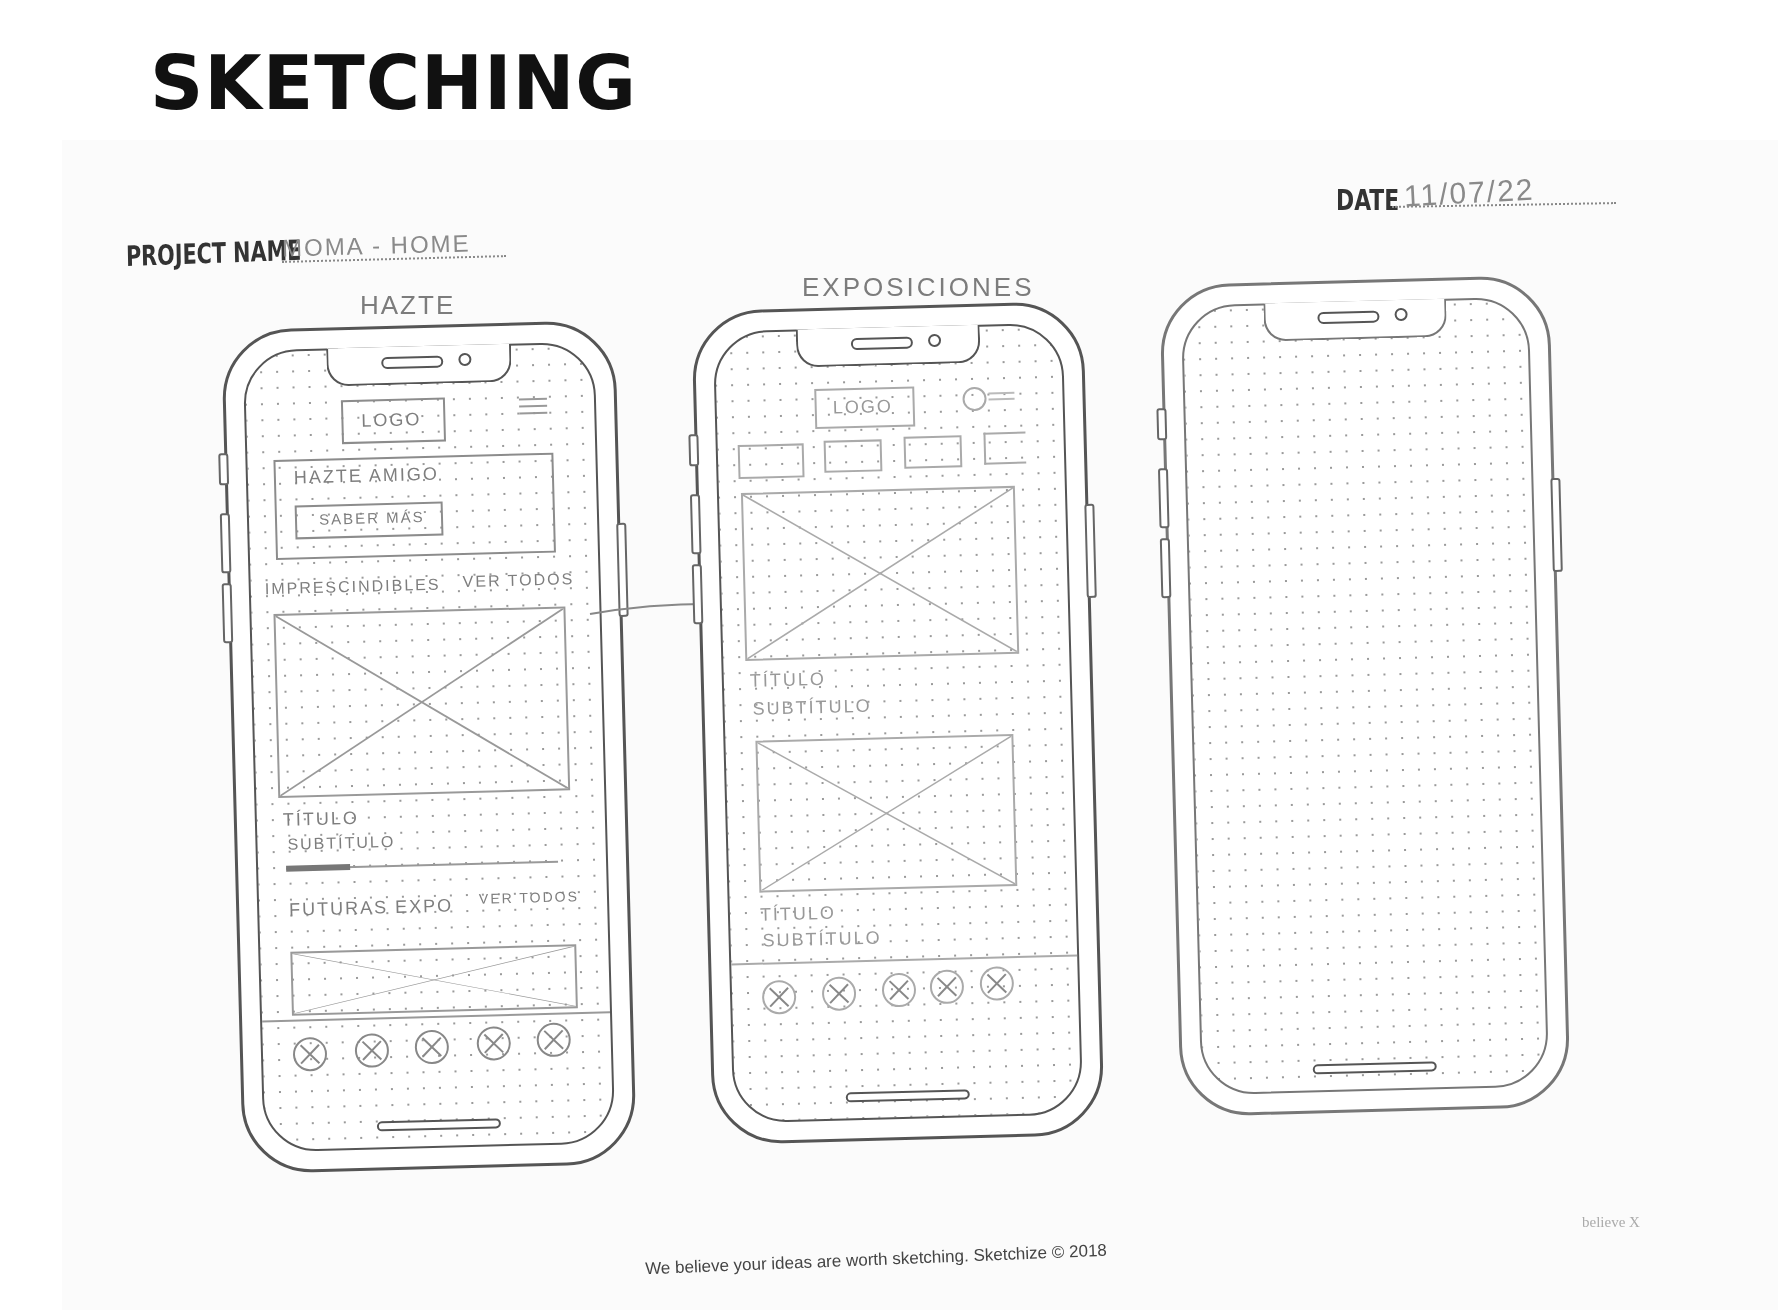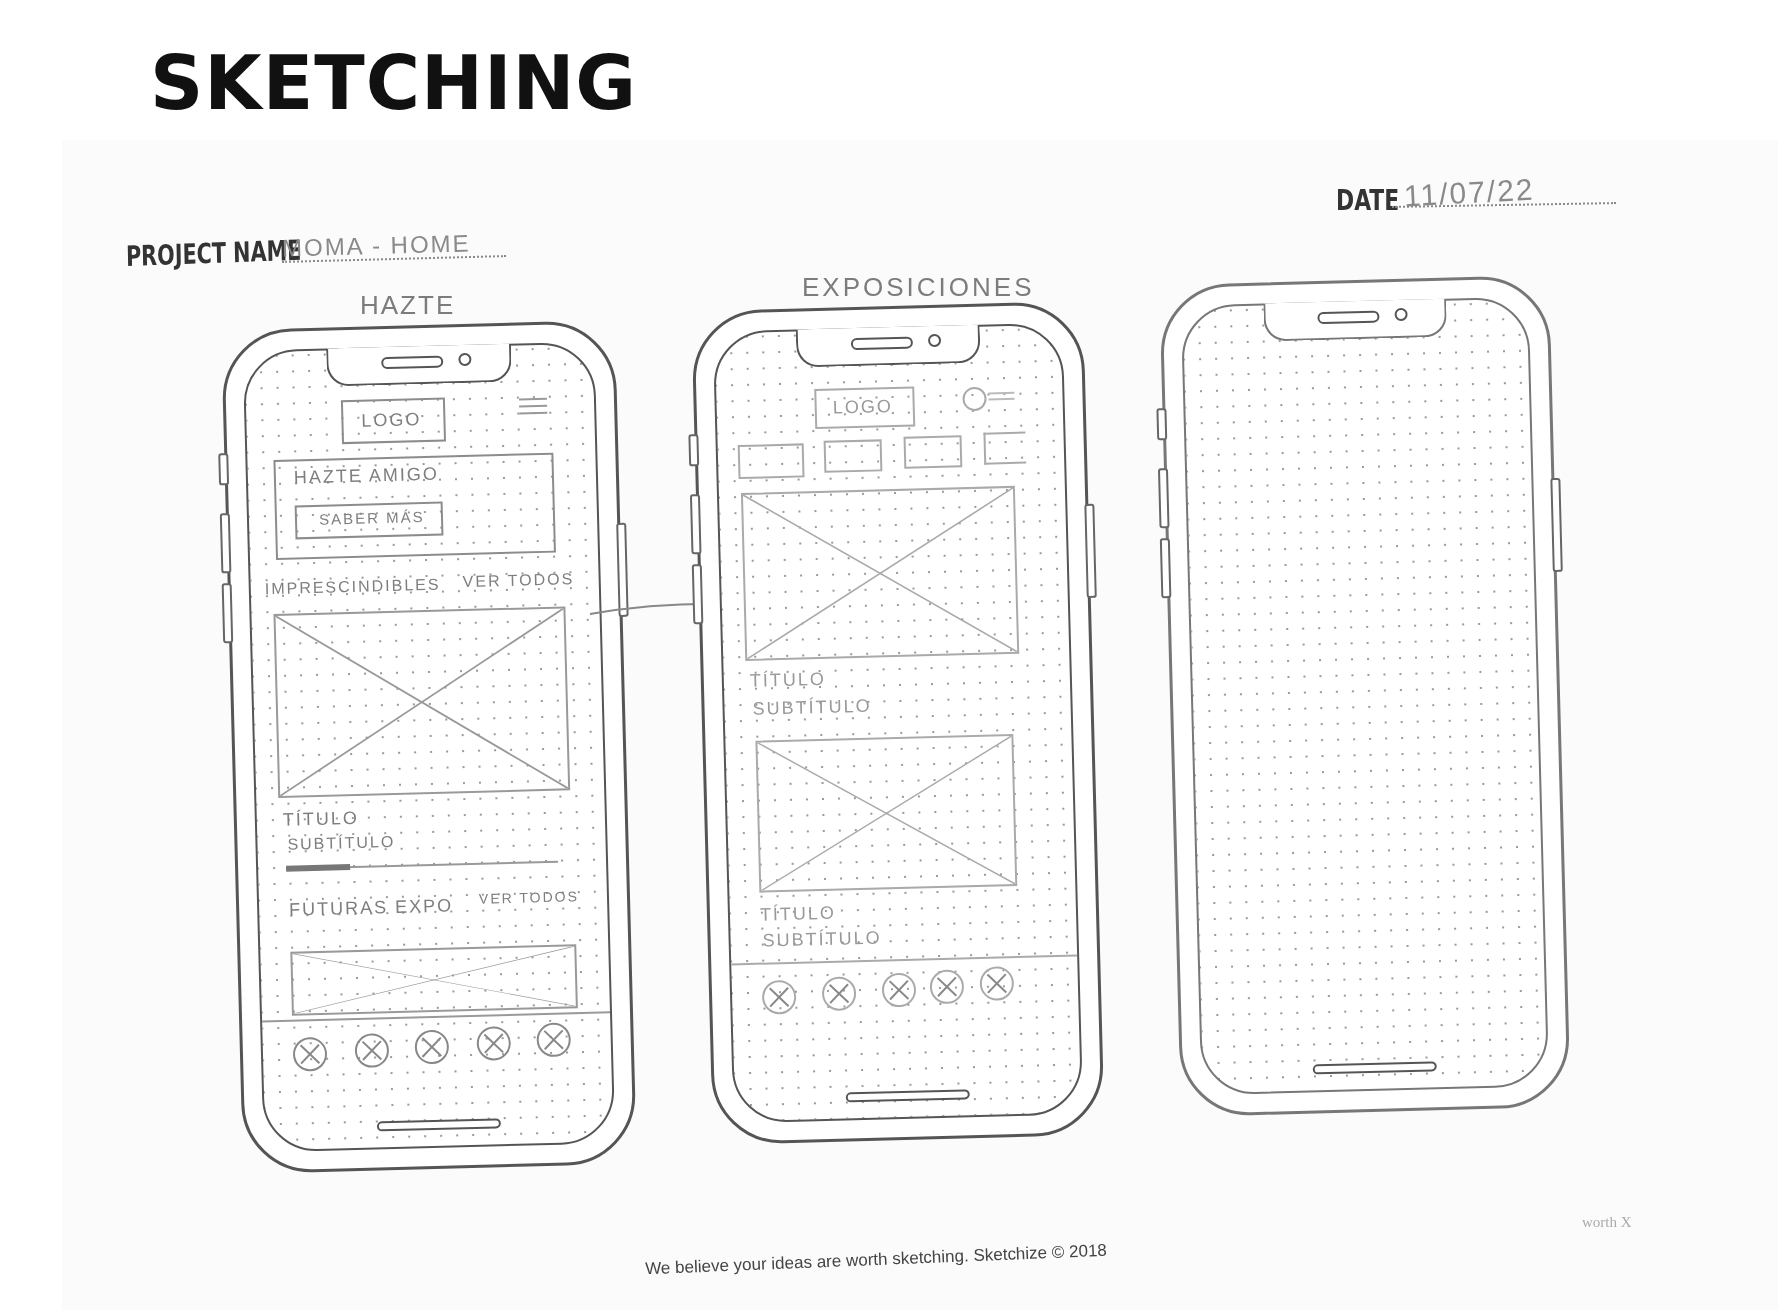--- a/index.html
+++ b/index.html
@@ -179,14 +179,14 @@
   <div class="side-btn" style="right:-9px;top:200px;height:90px;"></div>
   <div class="inner" style="border-color:#777;">
     <div class="notch" style="border-color:#777;">
         <div class="speaker"></div>
         <div class="cam"></div>
       </div>
     <div class="home-bar"></div>
   </div>
 </div>
 
-<div class="model">worth X</div>
+<div class="model">believe X</div>
 <div class="footer">We believe your ideas are worth sketching. Sketchize © 2018</div>
 
 </body></html>

